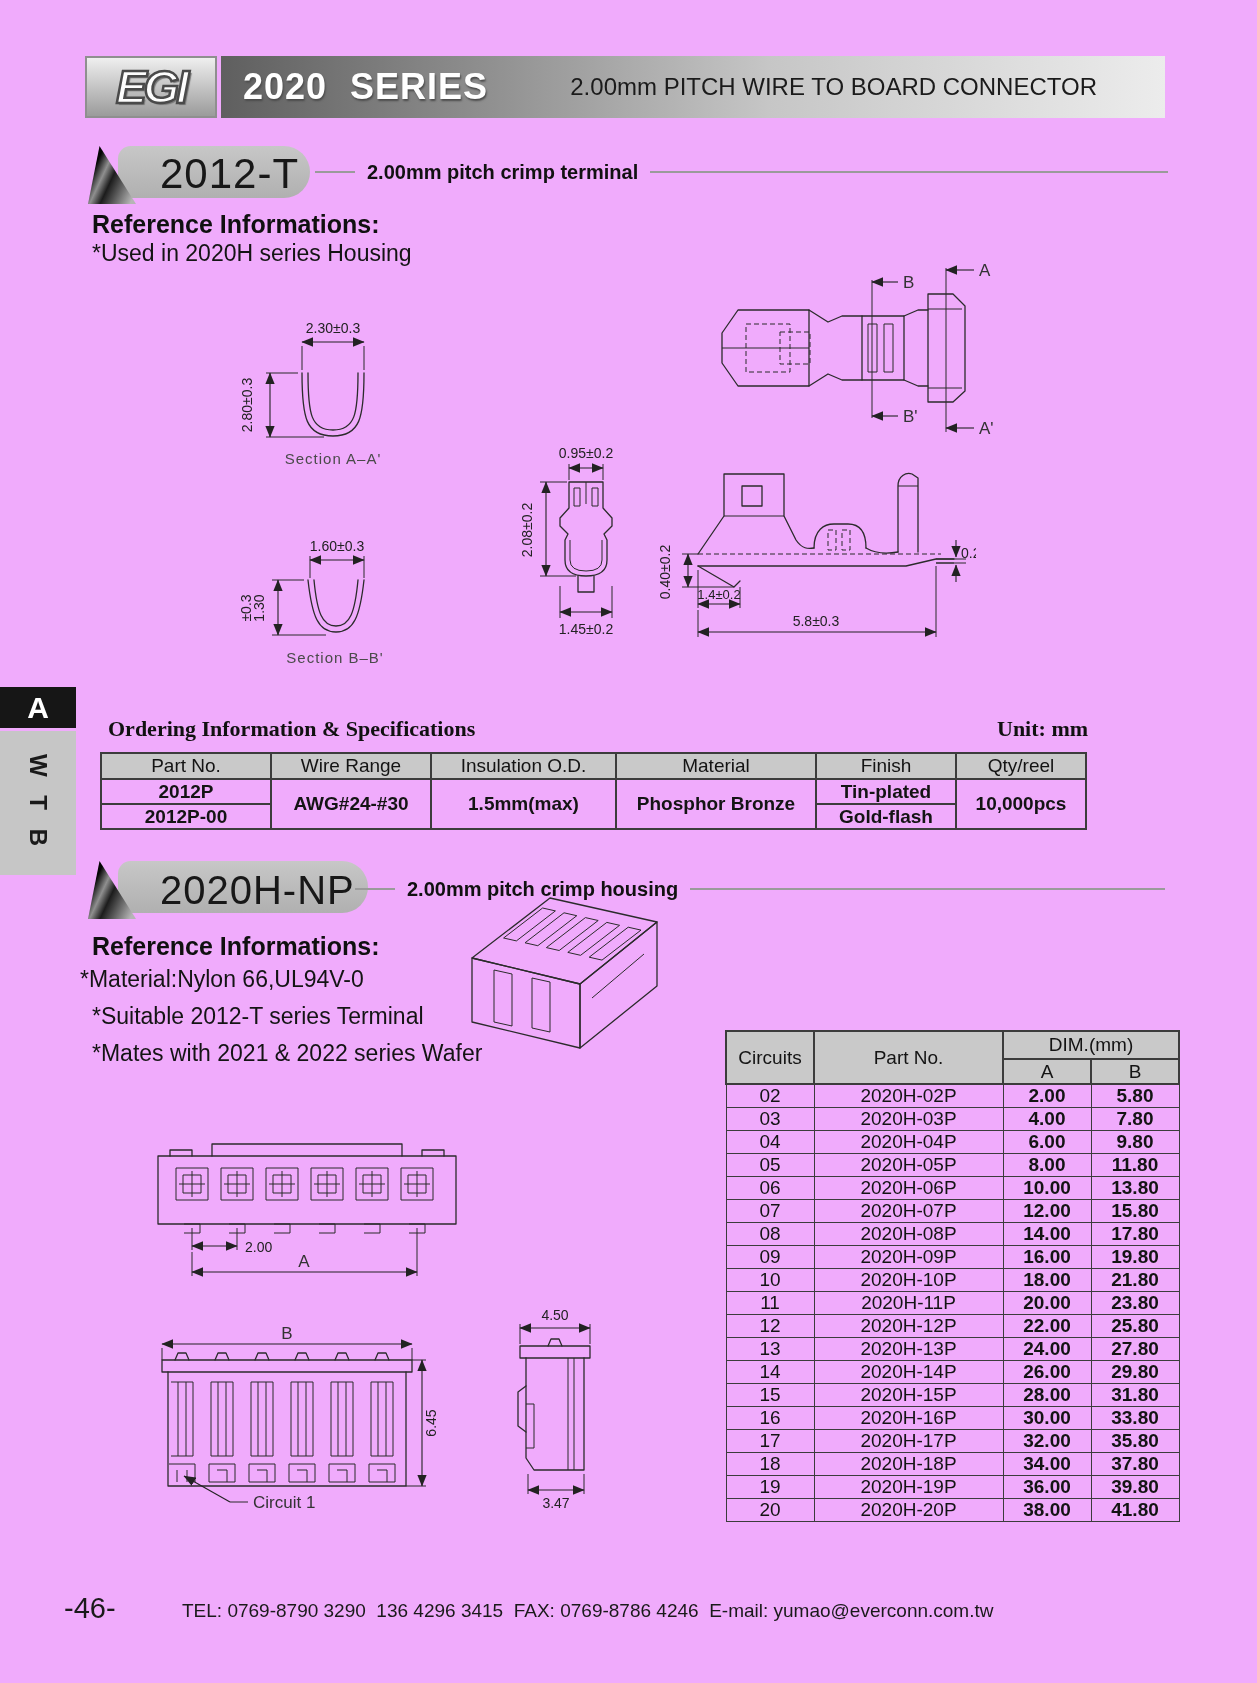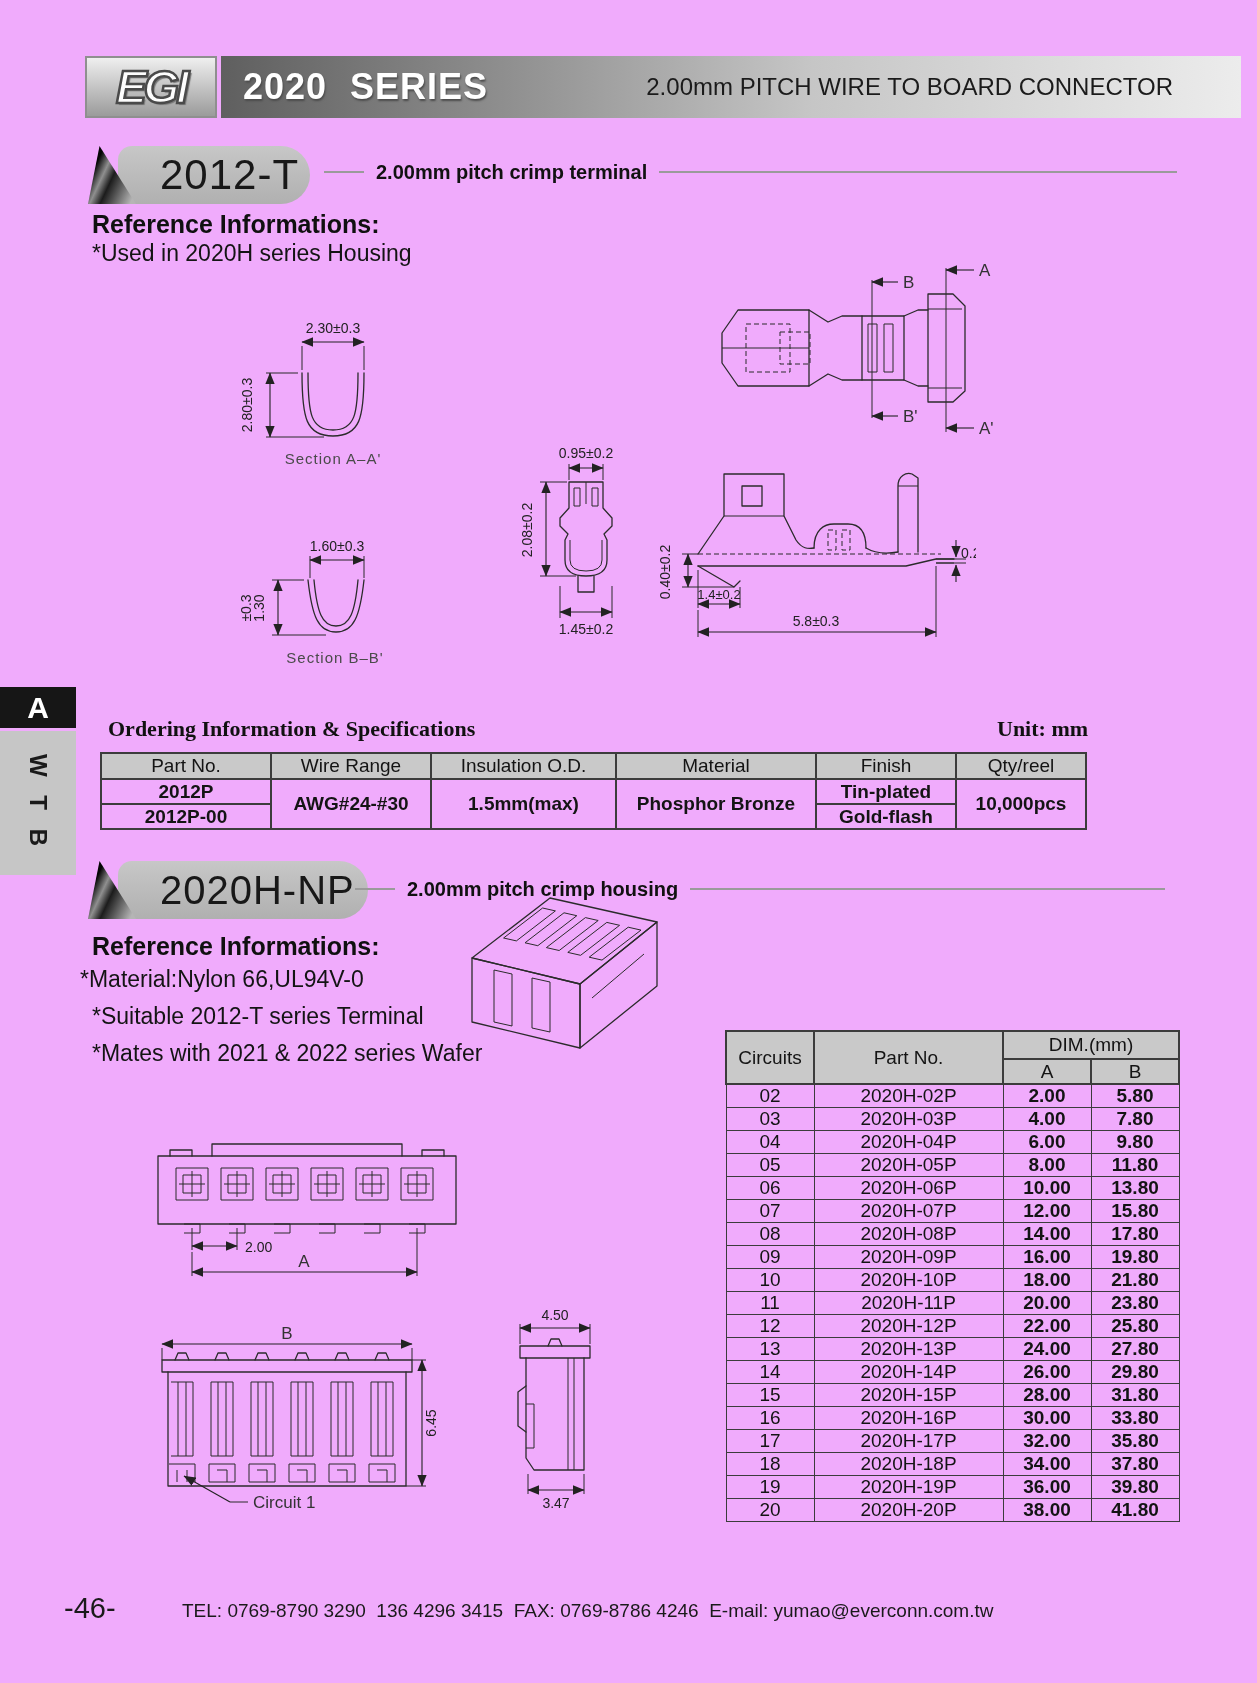--- a/index.html
+++ b/index.html
@@ -7,32 +7,32 @@
   .page { position:relative; width:1257px; height:1683px; background:#f0abfc;
           font-family:"Liberation Sans", sans-serif; color:#141414; overflow:hidden; }
   .abs { position:absolute; }
 
   
   .logo { left:85px; top:56px; width:132px; height:62px;
           background:linear-gradient(180deg,#efefef,#c9c9c9 45%,#9b9b9b);
           border:2px solid #8f8f8f; display:flex; align-items:center; justify-content:center; }
   .logo-text { font-size:46px; font-weight:bold; font-style:italic; letter-spacing:-3px;
                color:#fdfdfd; -webkit-text-stroke:2.5px #4a4a4a; text-shadow:2px 2px 1px #777; }
-  .series-bar { left:221px; top:56px; width:1020px; height:62px;
+  .series-bar { left:221px; top:56px; width:944px; height:62px;
                 background:linear-gradient(90deg,#5f5f5f 0%,#8f8f8f 28%,#c6c6c6 58%,#ececec 100%);
                 display:flex; align-items:center; }
   .series-title { font-size:36px; font-weight:bold; color:#fff; margin-left:22px;
                   word-spacing:12px; letter-spacing:1px; text-shadow:1px 2px 2px #4c4c4c; }
   .series-subtitle { margin-left:auto; margin-right:68px; font-size:24px; color:#1b1b1b; }
 
   
   .badge { height:58px; }
-  .badge-body { position:absolute; top:0; height:58px;
+  .badge-body { position:absolute; top:0; height:52px;
                 background:linear-gradient(180deg,#c7c7c7,#b0b0b0);
-                border-radius:14px 29px 29px 8px; display:flex; align-items:center; }
+                border-radius:14px 29px 29px 8px; display:flex; align-items:flex-end; }
   .badge-tri { position:absolute; left:0; top:0; width:48px; height:58px;
                background:linear-gradient(115deg,#050505 22%,#8f8f8f 38%,#1c1c1c 52%,#b5b5b5 92%);
                clip-path:polygon(24% 0, 100% 100%, 0 100%); z-index:2; }
   .badge-label { font-size:42px; color:#181818; letter-spacing:1px; white-space:nowrap; }
 
   .tagline { display:flex; align-items:center; gap:12px; height:24px; }
   .tagline .ln { height:2px; background:#9a9a9a; }
   .tagline .ln-start { width:40px; }
   .tagline .ln-end { flex:1; }
   .tagline .txt { font-size:20px; font-weight:bold; color:#111; white-space:nowrap; }
@@ -105,21 +105,21 @@
   <div class="abs tab-wtb">
     <span>W T B</span>
   </div>
 
   <div class="abs badge" style="left:88px; top:146px; width:420px;">
     <div class="badge-body" style="left:30px; width:192px; padding-left:42px;">
       <span class="badge-label">2012-T</span>
     </div>
     <div class="badge-tri"></div>
   </div>
-  <div class="abs tagline" style="left:324px; top:160px; width:853px;">
+  <div class="abs tagline" style="left:315px; top:160px; width:853px;">
     <div class="ln ln-start"></div>
     <span class="txt">2.00mm pitch crimp terminal</span>
     <div class="ln ln-end"></div>
   </div>
 
   <div class="abs ref-title" style="left:92px; top:210px;">Reference Informations:</div>
   <div class="abs ref-item" style="left:92px; top:240px;">*Used in 2020H series Housing</div>
 
   <svg class="abs" style="left:238px; top:318px;" width="175" height="150" viewBox="0 0 175 150">
     <g>

